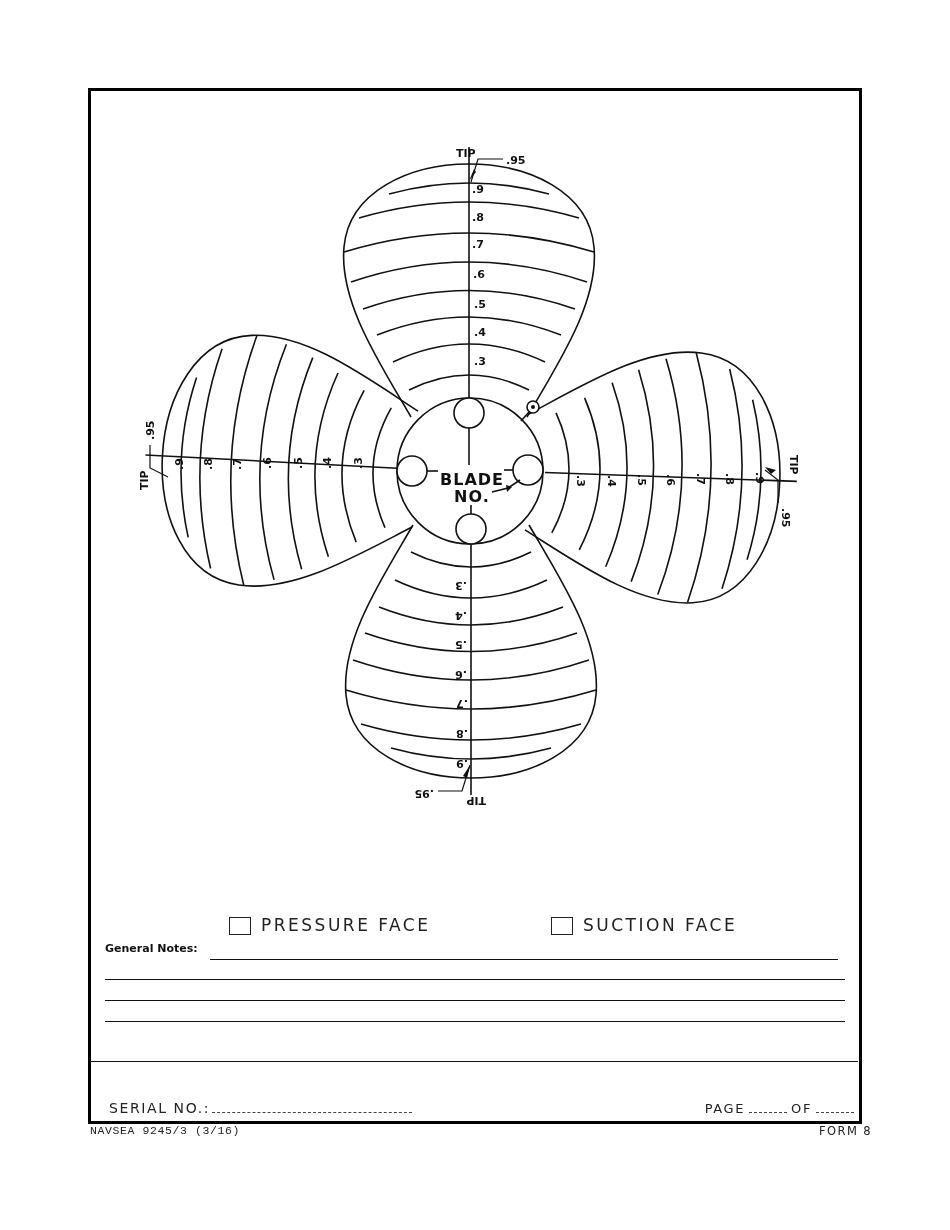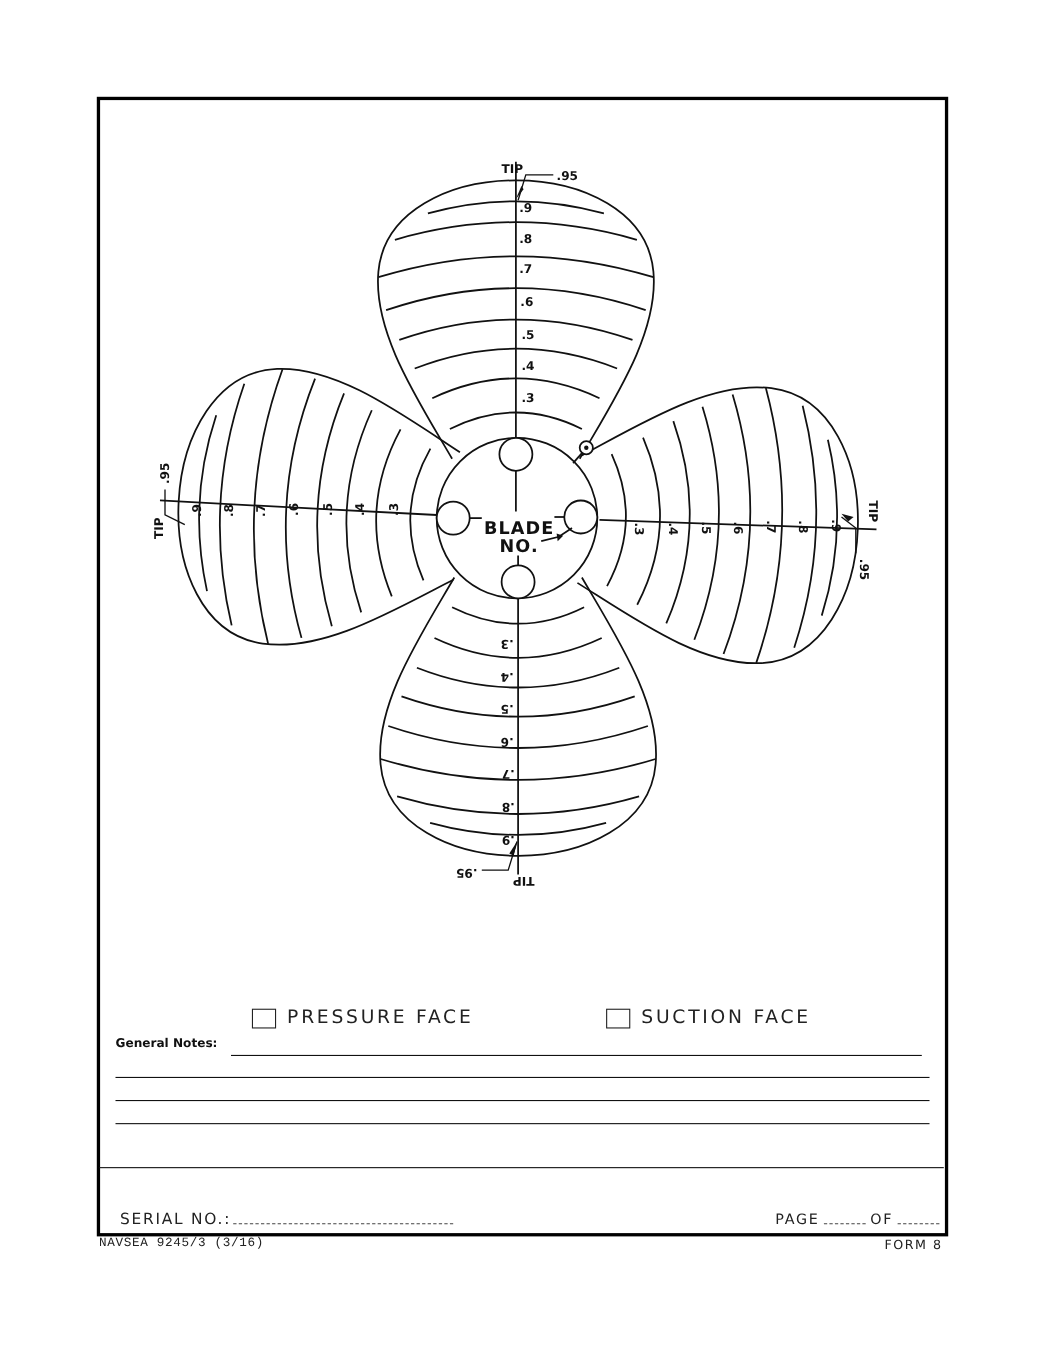--- a/index.html
+++ b/index.html
@@ -11,21 +11,21 @@
   .cb { width:22px; height:18px; border:1.5px solid #222; box-sizing:border-box; display:inline-block; }
   .face-label { font-size:17px; letter-spacing:2.5px; margin-left:10px; color:#222; }
   .notes-label { position:absolute; left:105px; top:942px; font-size:11px; color:#111;font-weight:bold; }
   .notes-line { position:absolute; height:0; border-top:1.2px solid #111; }
   .divider { position:absolute; left:90px; top:1061px; width:768px; border-top:1.2px solid #111; }
   .serial { position:absolute; left:77px; top:1100px; font-size:14px; letter-spacing:1.6px; color:#222;margin-left:32px; }
   .serial-line { display:inline-block; width:200px; border-bottom:1px dashed #444; margin-left:2px; vertical-align:baseline; height:12px; }
   .page { position:absolute; right:96px; top:1100px; font-size:13px; letter-spacing:1.6px; color:#222; }
   .page-blank { display:inline-block; width:38px; border-bottom:1px dashed #444; height:12px; margin:0 4px; }
   .formid { position:absolute; left:90px; top:1124px; font-size:11.5px; letter-spacing:0.6px; color:#222;font-family:Liberation Mono, monospace; }
-  .formno { position:absolute; right:93px; top:1124px; font-size:11.5px; letter-spacing:1.4px; color:#222; }
+  .formno { position:absolute; right:78px; top:1124px; font-size:11.5px; letter-spacing:1.4px; color:#222; }
   .dtxt { font-family:"DejaVu Sans", sans-serif; font-weight:bold; fill:#111; }
 </style>
 </head>
 <body>
 
 <div class="frame"></div>
 
 <div class="diagram">
 <svg width="950" height="900" viewBox="0 0 950 900" xmlns="http://www.w3.org/2000/svg" fill="none" stroke="#111" stroke-width="1.6">
   <defs>

